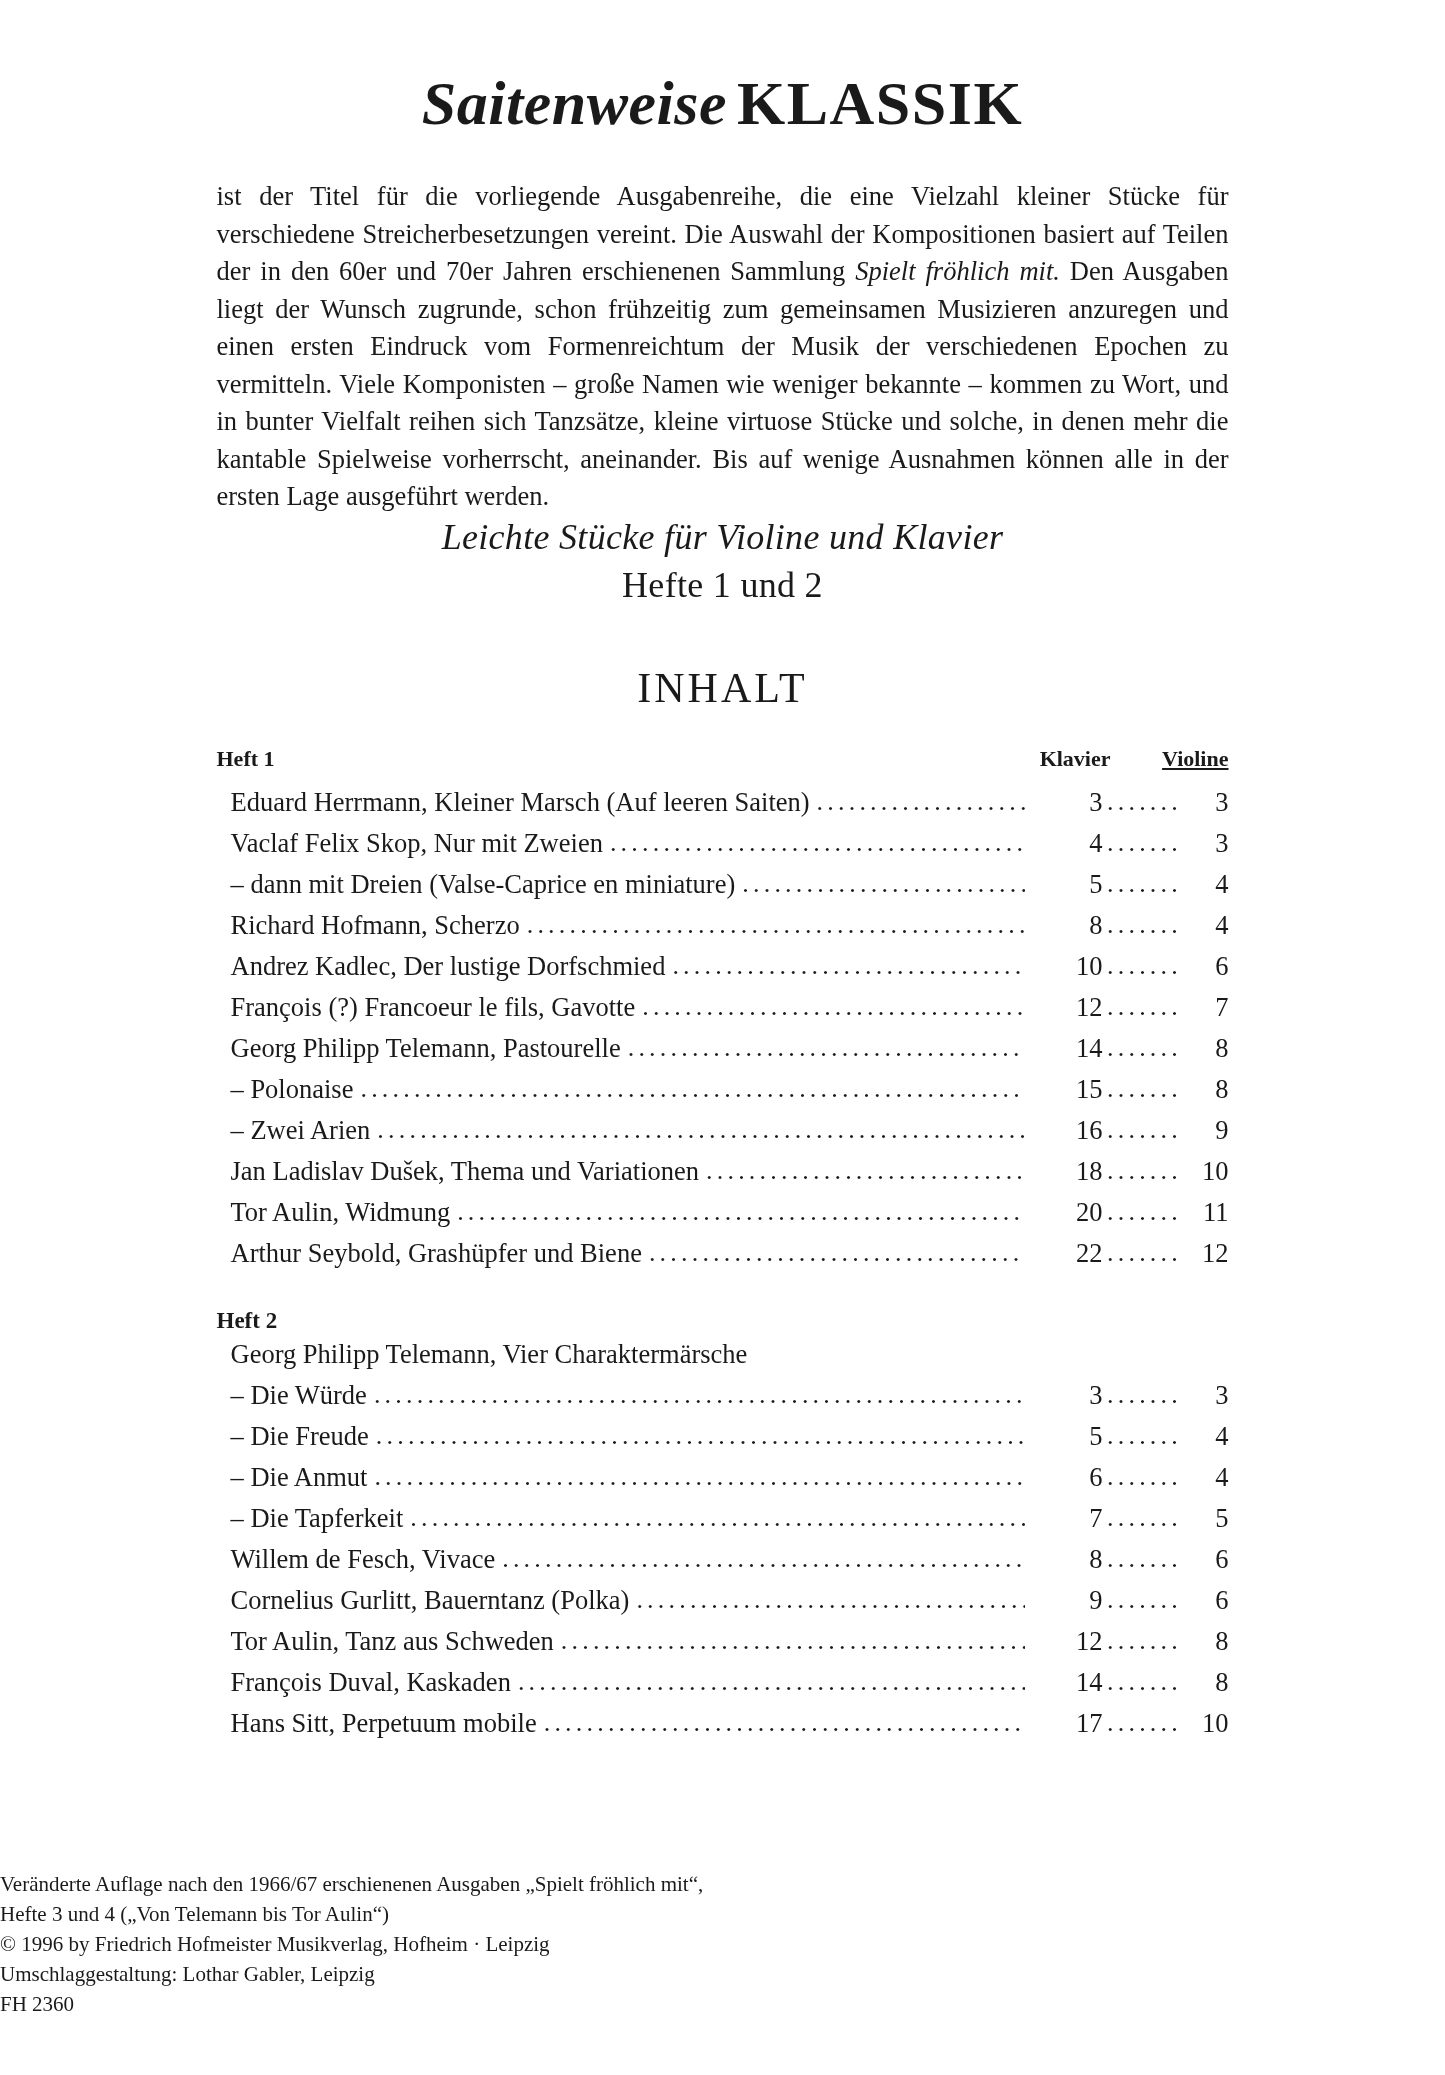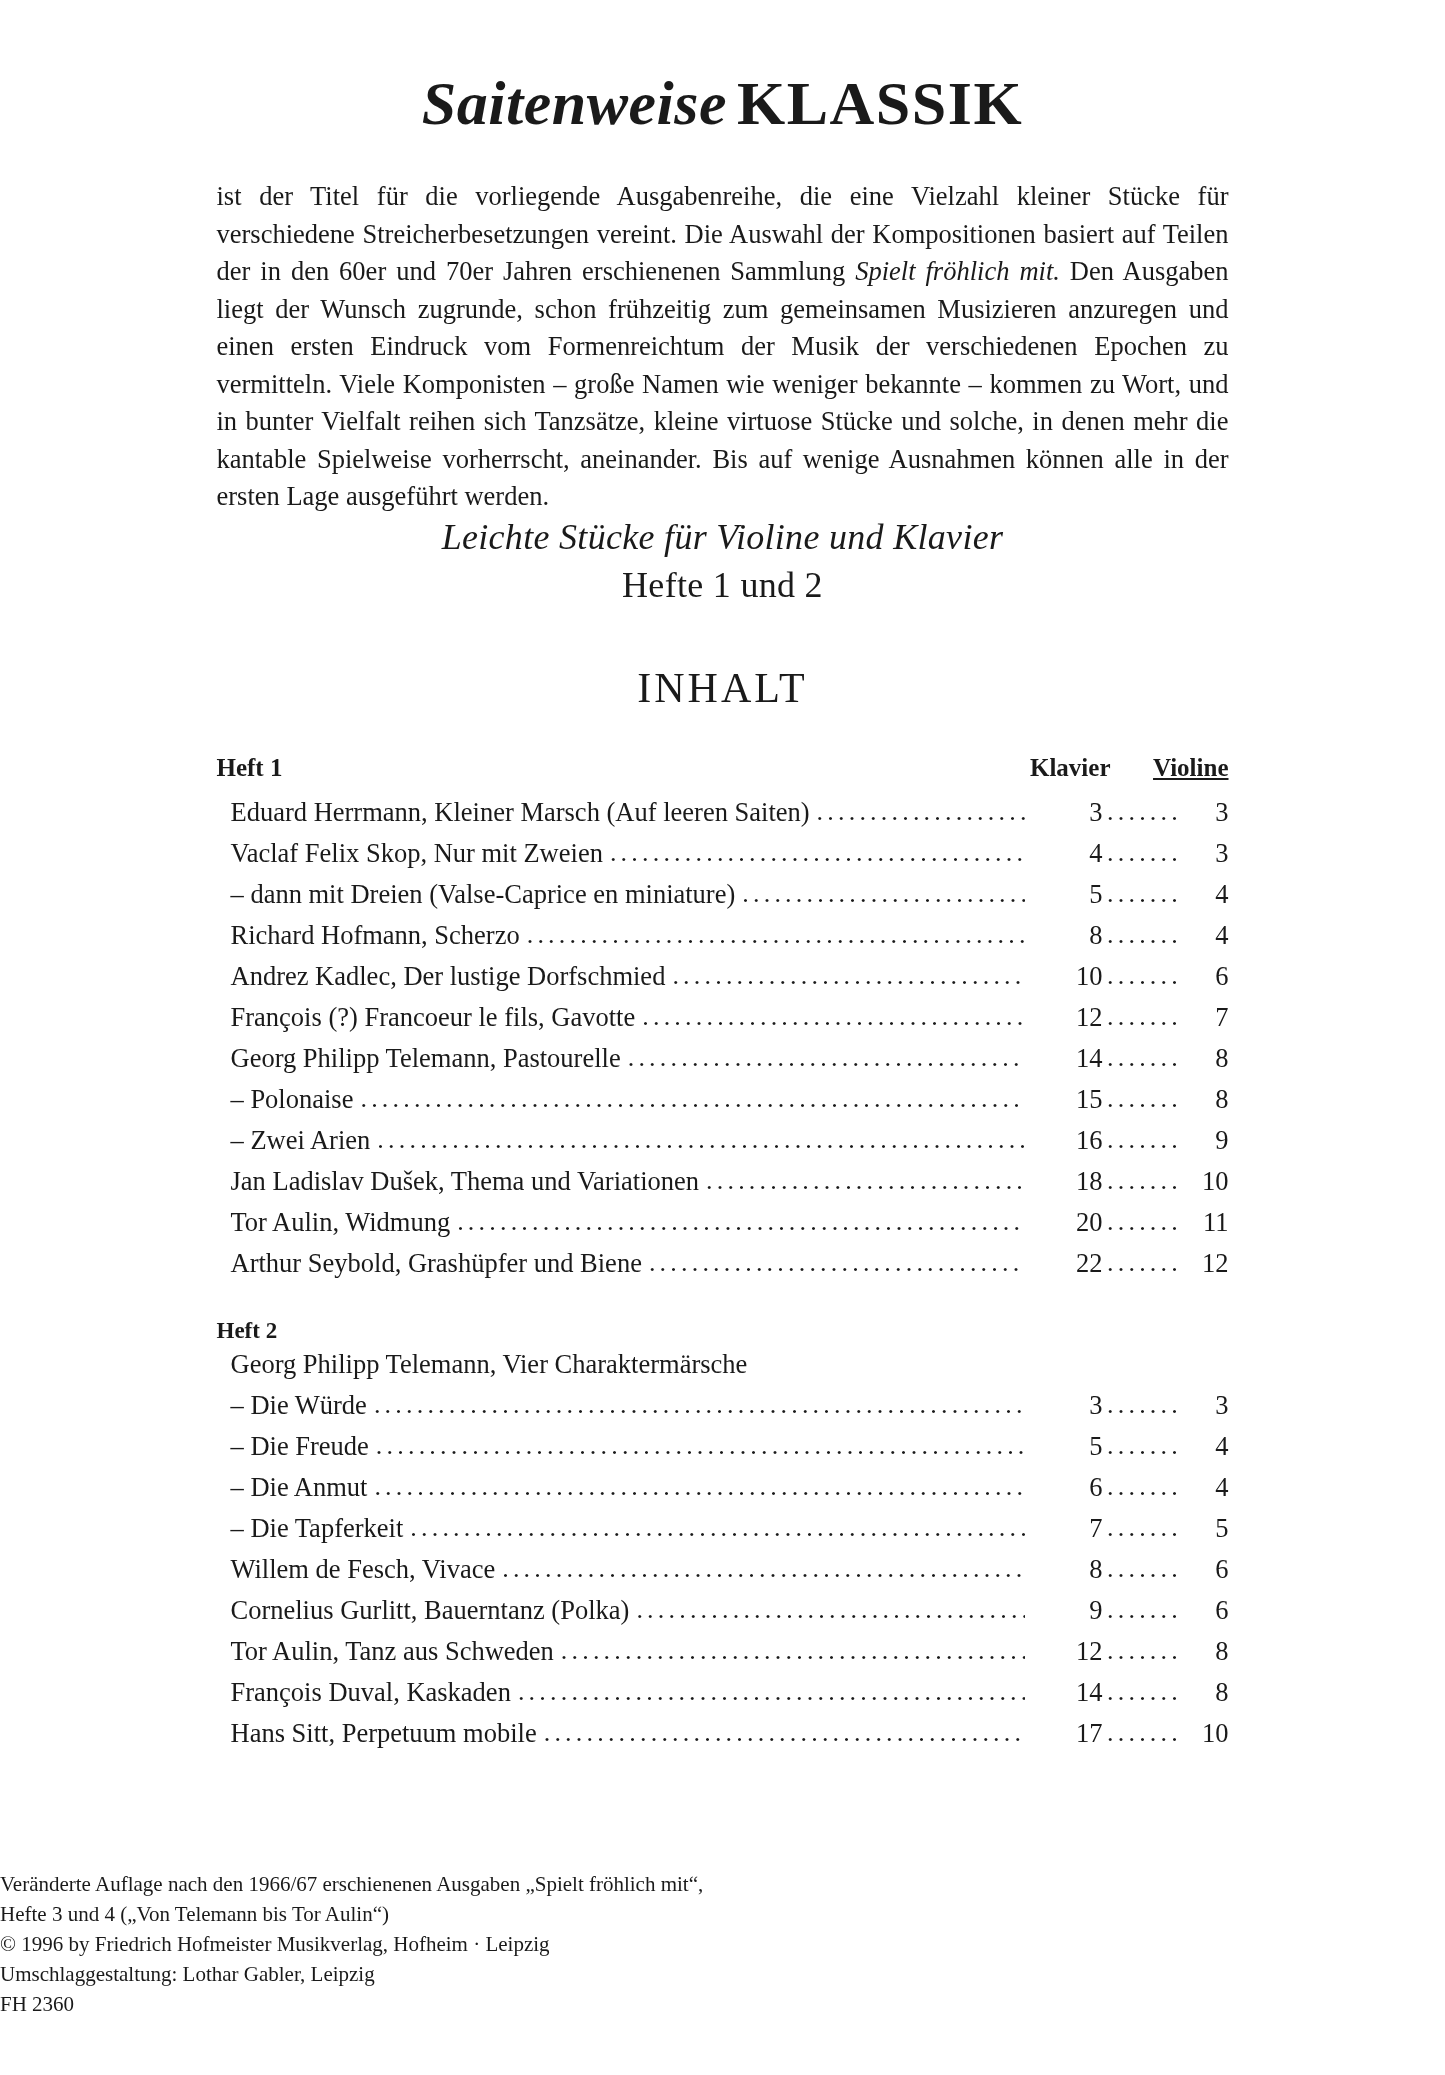--- a/index.html
+++ b/index.html
@@ -90,31 +90,30 @@
   }
 
   
   .toc {
     width: 1012px;
     margin: 34px auto 0 auto;
   }
   .toc-head {
     display: flex;
     align-items: baseline;
-    font-size: 25px;
+    font-size: 22px;
     font-weight: bold;
     margin-bottom: 10px;
   }
   .toc-head .heft {
     flex: 1 1 auto;
   }
   .toc-head .col-klavier {
     width: 122px;
     text-align: right;
-    margin-top: 8px;
   }
   .toc-head .col-violine {
     width: 118px;
     text-align: right;
     text-decoration: underline;
   }
 
   .section-label {
     font-size: 23px;
     font-weight: bold;

